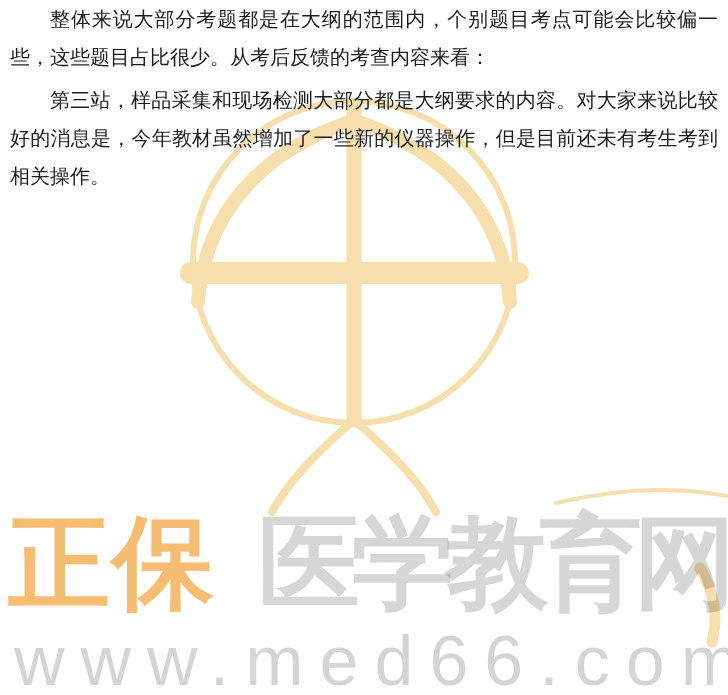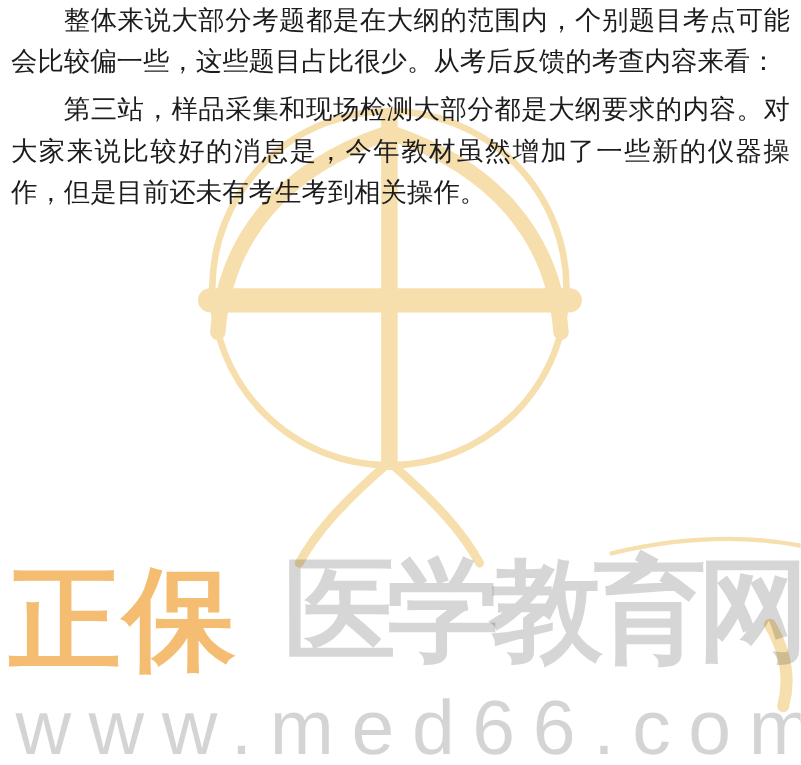--- a/index.html
+++ b/index.html
@@ -36,21 +36,20 @@
   }
   .wm-orange {
     font-size: 102px;
     letter-spacing: 2px;
     color: rgba(240, 164, 60, 0.72);
   }
   .wm-gray {
     font-size: 102px;
     letter-spacing: -8px;
     color: rgba(0, 0, 0, 0.16);
-    font-family: Liberation Mono, monospace;
   }
   .wm-url {
     position: absolute;
     top: 626px;
     left: 14px;
     font-family: "Liberation Sans", "DejaVu Sans", sans-serif;
     font-size: 70px;
     letter-spacing: 16px;
     line-height: 1;
     color: rgba(0, 0, 0, 0.17);
@@ -62,21 +61,21 @@
     z-index: 1;
     padding: 0 10px;
   }
   .heading {
     font-size: 21px;
     line-height: 37px;
     font-weight: bold;
     color: #151515;
   }
   .para {
-    font-size: 24px;
+    font-size: 20px;
     line-height: 38px;
     color: #1c1c1c;
     text-align: justify;
     text-indent: 2em;
     margin-bottom: 5px;
   }
 </style>
 </head>
 <body>
 

